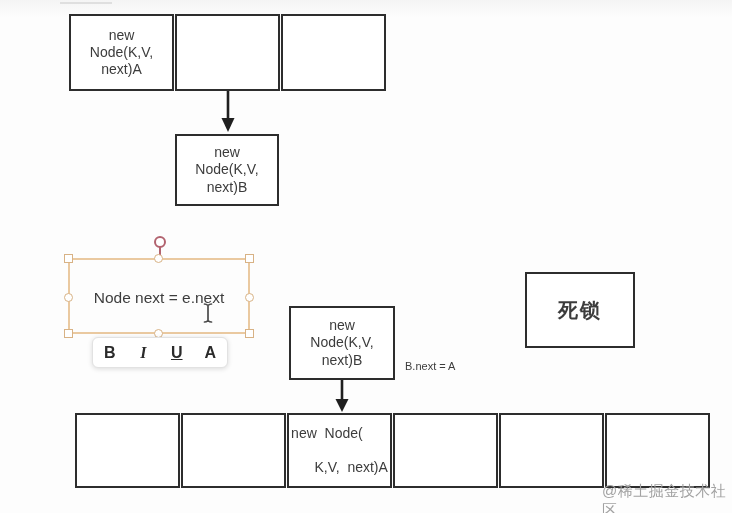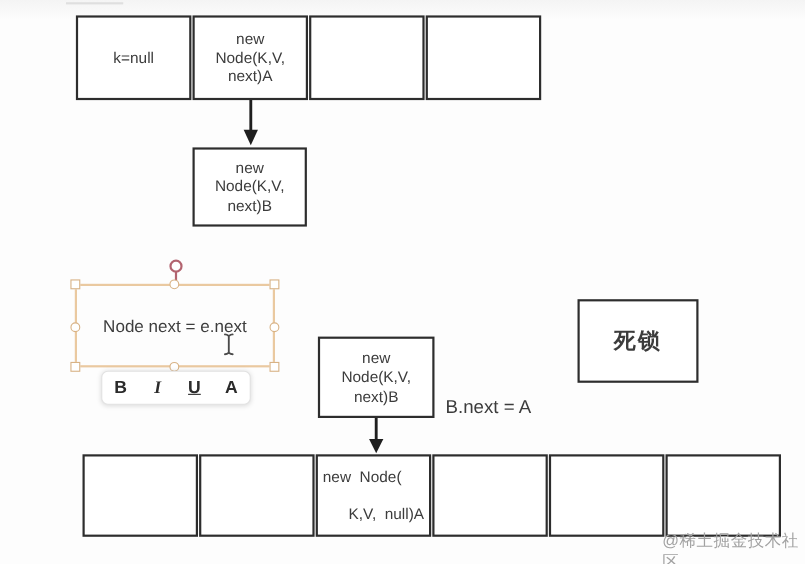--- a/index.html
+++ b/index.html
@@ -85,44 +85,41 @@
     border: none; background: transparent; cursor: pointer;
     font-size: 16px; color: #2b2b2b; font-weight: 700; width: 24px; height: 26px;
     font-family: "Liberation Sans", sans-serif;
   }
   .fmt-btn.italic { font-family: "Liberation Serif", serif; font-style: italic; }
   .fmt-btn.underline { text-decoration: underline; }
 
   
   .node-b2 { left: 289px; top: 306px; width: 106px; height: 74px; }
   .annotation {
-    position: absolute; left: 405px; top: 360px; font-size: 17px; color: #3c3c3c;
+    position: absolute; left: 405px; top: 360px; font-size: 11px; color: #3c3c3c;
   }
   .deadlock { left: 525px; top: 272px; width: 110px; height: 76px; font-size: 20px; letter-spacing: 2px; font-weight: bold; }
 
   
   .bottom-row { left: 75px; top: 413px; }
 
   
   .watermark {
     position: absolute; left: 578px; top: 482px; font-size: 15px;
     color: #a2a2a2; z-index: 6; letter-spacing: .5px; margin-left: 24px;
   }
 </style>
 </head>
 <body>
 
 <div class="canvas">
 
   <div class="remnant"></div>
 
   <div class="row top-row">
-    <div class="cell">
-      <span class="txt">k=null</span>
-    </div>
     <div class="cell">
       <span class="txt"><span>new</span><br>
       <span>Node(K,V,</span><br>
       <span>next)A</span></span>
     </div>
     <div class="cell"></div>
     <div class="cell"></div>
   </div>
 
   <svg class="arrow" style="left:220px; top:91px;" width="16" height="42" viewBox="0 0 16 42">
@@ -178,21 +175,21 @@
   <svg class="arrow" style="left:334px; top:380px;" width="16" height="33" viewBox="0 0 16 33">
     <line x1="8" y1="0" x2="8" y2="20" stroke="#1f1f1f" stroke-width="2.6"></line>
     <polygon points="1.5,19 14.5,19 8,32" fill="#1f1f1f"></polygon>
   </svg>
 
   <div class="row bottom-row">
     <div class="cell"></div>
     <div class="cell"></div>
     <div class="cell">
       <span class="txt pre"><span>new  Node(</span><br>
-      <span>K,V,  null)A</span></span>
+      <span>K,V,  next)A</span></span>
     </div>
     <div class="cell"></div>
     <div class="cell"></div>
     <div class="cell"></div>
   </div>
 
   <div class="watermark">@稀土掘金技术社区</div>
 
 </div>
 

